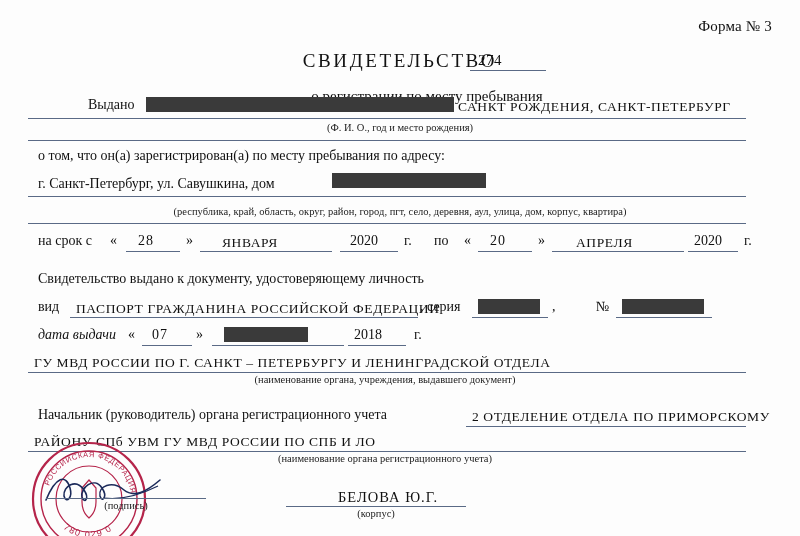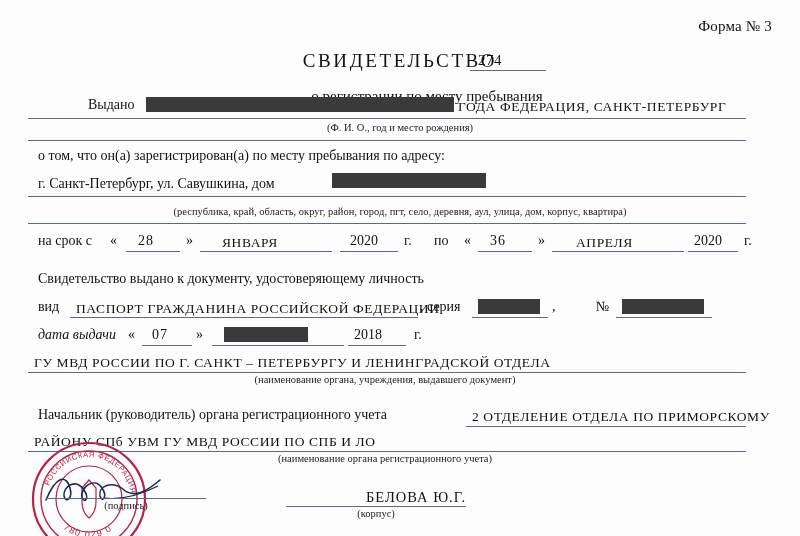--- a/index.html
+++ b/index.html
@@ -117,21 +117,21 @@
   <div class="form-no">Форма № 3</div>
 
   <div class="title">СВИДЕТЕЛЬСТВО</div>
   <div class="cert-number">274</div>
   <div class="rule" style="left:470px; top:70px; width:76px;"></div>
 
   <div class="subtitle">о регистрации по месту пребывания</div>
 
   <div class="row" style="left:88px; top:97px;">Выдано</div>
   <div class="redact" style="left:146px; top:97px; width:308px;"></div>
-  <div class="row small-caps" style="left:458px; top:99px;">ГОДА ФЕДЕРАЦИЯ, САНКТ-ПЕТЕРБУРГ</div>
+  <div class="row small-caps" style="left:458px; top:99px;">САНКТ РОЖДЕНИЯ, САНКТ-ПЕТЕРБУРГ</div>
   <div class="rule" style="left:28px; top:118px; width:718px;"></div>
 
   <div class="rule" style="left:28px; top:140px; width:718px;"></div>
   <div class="caption" style="top:122px;">(Ф. И. О., год и место рождения)</div>
 
   <div class="row" style="left:38px; top:176px;">г. Санкт-Петербург, ул. Савушкина, дом</div>
 
   <div class="row" style="left:38px; top:148px;">о том, что он(а) зарегистрирован(а) по месту пребывания по адресу:</div>
   <div class="redact" style="left:332px; top:173px; width:154px;"></div>
   <div class="rule" style="left:28px; top:196px; width:718px;"></div>
@@ -144,21 +144,21 @@
   <div class="row" style="left:138px; top:233px; letter-spacing:1px;">28</div>
   <div class="rule" style="left:126px; top:251px; width:54px;"></div>
   <div class="row" style="left:186px; top:233px;">»</div>
   <div class="row small-caps" style="left:222px; top:235px;">ЯНВАРЯ</div>
   <div class="rule" style="left:200px; top:251px; width:132px;"></div>
   <div class="row" style="left:350px; top:233px;">2020</div>
   <div class="rule" style="left:340px; top:251px; width:58px;"></div>
   <div class="row" style="left:404px; top:233px;">г.</div>
   <div class="row" style="left:434px; top:233px;">по</div>
   <div class="row" style="left:464px; top:233px;">«</div>
-  <div class="row" style="left:490px; top:233px; letter-spacing:1px;">36</div>
+  <div class="row" style="left:490px; top:233px; letter-spacing:1px;">20</div>
   <div class="rule" style="left:478px; top:251px; width:54px;"></div>
   <div class="row" style="left:538px; top:233px;">»</div>
   <div class="row small-caps" style="left:576px; top:235px;">АПРЕЛЯ</div>
   <div class="rule" style="left:552px; top:251px; width:132px;"></div>
   <div class="row" style="left:694px; top:233px;">2020</div>
   <div class="rule" style="left:688px; top:251px; width:50px;"></div>
   <div class="row" style="left:744px; top:233px;">г.</div>
 
   <div class="row" style="left:38px; top:271px;">Свидетельство выдано к документу, удостоверяющему личность</div>
 
@@ -215,17 +215,17 @@
   <div class="sign">
     <svg width="130" height="40" viewBox="0 0 130 40">
       <path d="M4 30 C14 6, 24 4, 28 18 C31 28, 24 34, 22 26 C21 16, 34 8, 42 20 C48 29, 42 34, 40 27 C38 18, 52 6, 60 18 C66 27, 60 33, 58 26 C56 16, 70 10, 82 20 C92 28, 104 22, 118 10" fill="none" stroke="#1b2a5a" stroke-width="1.6" stroke-linecap="round"></path>
       <path d="M62 28 C78 30, 96 26, 116 16" fill="none" stroke="#1b2a5a" stroke-width="1.2"></path>
     </svg>
   </div>
 
   <div class="bottom-rule" style="left:46px; top:498px; width:160px;"></div>
   <div class="caption-left" style="left:86px; top:500px; width:80px;">(подпись)</div>
 
-  <div class="name-line" style="left:338px; top:489px;margin-left:28px;">БЕЛОВА Ю.Г.</div>
+  <div class="name-line" style="left:338px; top:489px;">БЕЛОВА Ю.Г.</div>
   <div class="bottom-rule" style="left:286px; top:506px; width:180px;"></div>
   <div class="caption-left" style="left:336px; top:508px; width:80px;">(корпус)</div>
 
 </div>
 
 </body></html>

